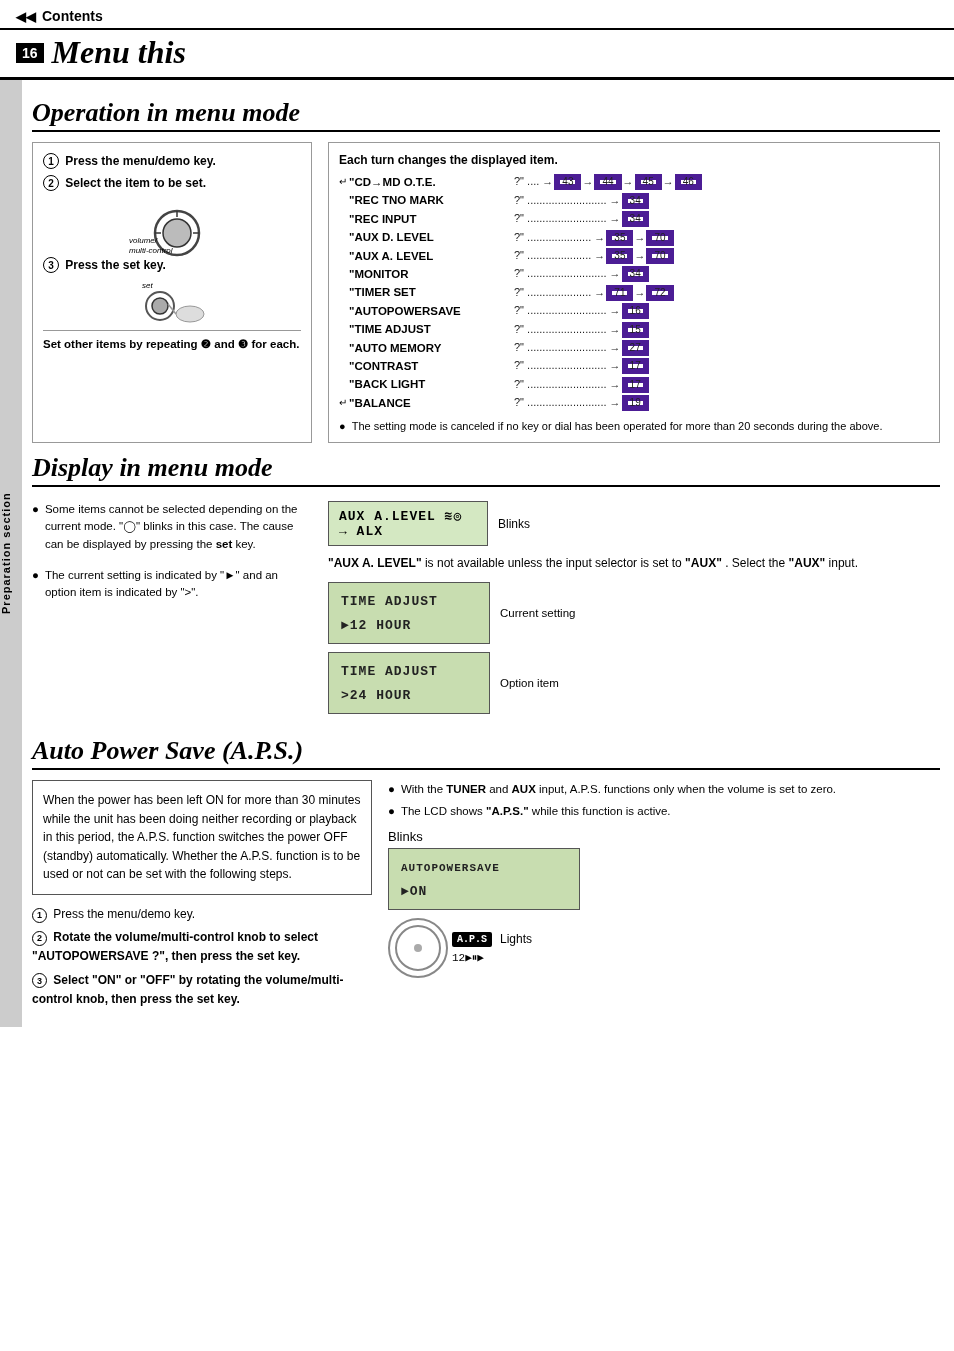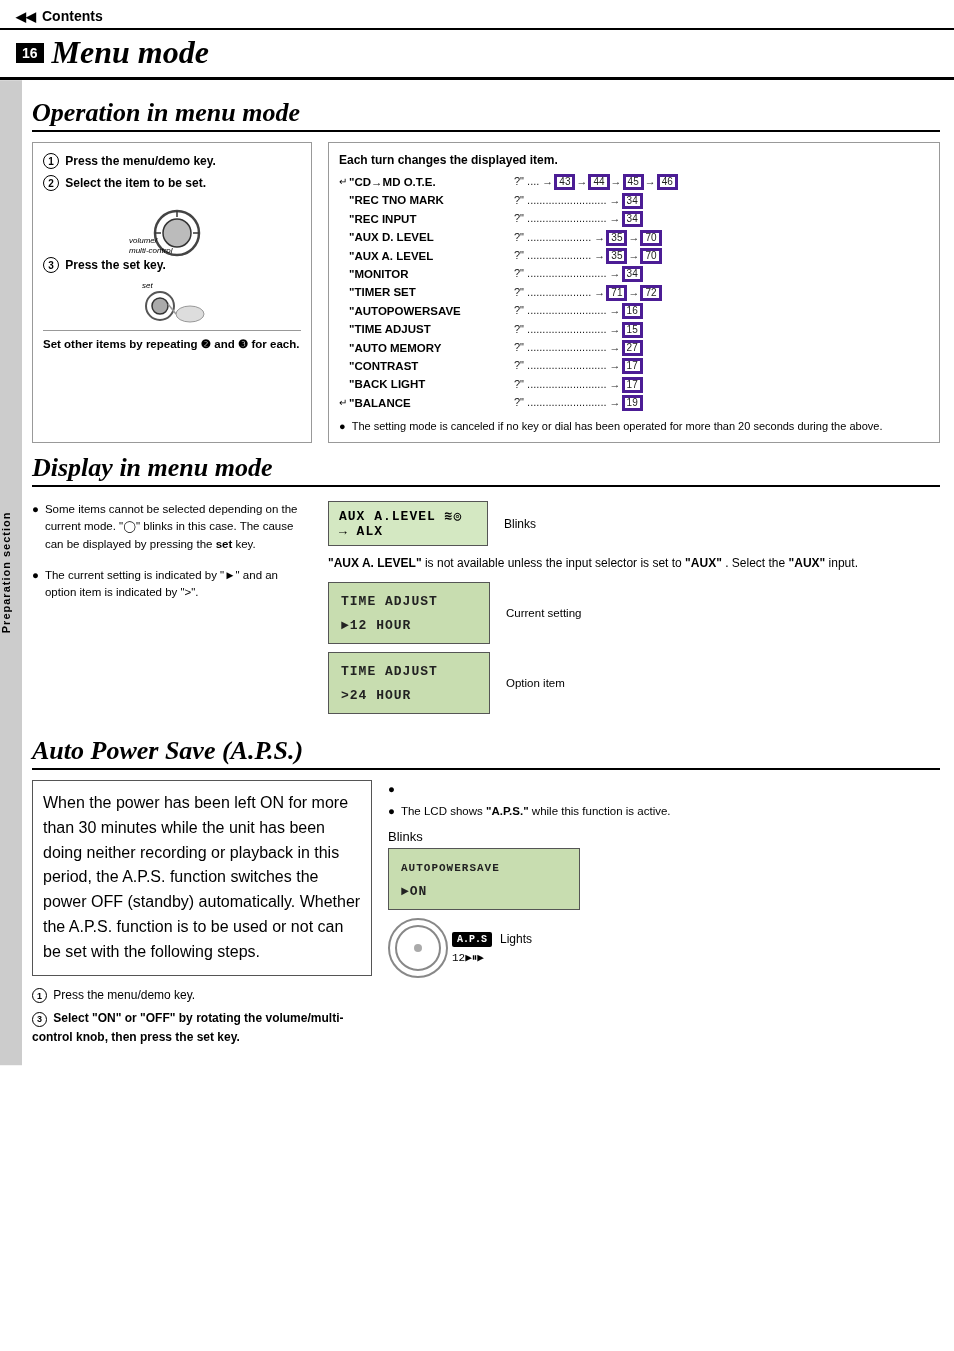--- a/index.html
+++ b/index.html
@@ -145,21 +145,21 @@
       flex-shrink: 0;
     }
     .turn-row .item-val {
       font-size: 11px;
       color: #222;
     }
     .box-num {
       display: inline-flex;
       align-items: center;
       justify-content: center;
-      border: 3px solid #4c1d95;
+      border: 6px solid #4c1d95;
       min-width: 18px;
       height: 16px;
       font-size: 10px;
       padding: 0 2px;
       margin: 0 1px;
     }
 
     .note-text {
       font-size: 11px;
       margin-top: 8px;
@@ -200,21 +200,21 @@
       font-size: 13px;
       font-weight: bold;
       padding: 6px 10px;
       display: inline-block;
       letter-spacing: 1px;
       min-width: 160px;
     }
     .lcd-row {
       display: flex;
       align-items: center;
-      gap: 16px;
+      gap: 10px;
       margin-bottom: 8px;
     }
     .lcd-label {
       font-size: 11.5px;
     }
     .blinks-label {
       font-size: 12px;
     }
 
     .aux-note {
@@ -235,21 +235,21 @@
       width: 340px;
       flex-shrink: 0;
     }
     .aps-right {
       flex: 1;
     }
 
     .aps-warning-box {
       border: 1px solid #555;
       padding: 10px;
-      font-size: 16px;
+      font-size: 12px;
       line-height: 1.55;
       margin-bottom: 10px;
     }
     .aps-step {
       font-size: 12px;
       line-height: 1.6;
       margin-bottom: 4px;
     }
     .aps-step .circled {
       display: inline-flex;
@@ -322,21 +322,21 @@
 </head>
 <body>
 
 <div class="header">
   <span class="header-back">◀◀</span>
   <span class="header-contents">Contents</span>
   <div style="flex:1;"></div>
 </div>
 <div style="display:flex; align-items:center; padding: 4px 16px 6px 16px; border-bottom: 3px solid #000;">
   <span class="page-number-box">16</span>
-  <span class="page-title">Menu mode</span>
+  <span class="page-title">Menu this</span>
 </div>
 
 <div class="page-wrapper">
 
   <div class="sidebar-label">Preparation section</div>
 
   <div class="main-content">
 
     <div class="section-title">Operation in menu mode</div>
 
@@ -548,29 +548,34 @@
 
         <div class="aps-left">
           <div class="aps-warning-box">
             <span>When the power has been left ON for more than 30 minutes while the unit has been doing neither recording or playback in this period, the A.P.S. function switches the power OFF (standby) automatically. Whether the A.P.S. function is to be used or not can be set with the following steps.</span>
           </div>
           <div class="aps-step">
             <span class="circled">1</span>
             <span>Press the menu/demo key.</span>
           </div>
           <div class="aps-step">
+            <span class="circled">2</span>
+            <strong>Rotate the volume/multi-control knob to select "AUTOPOWERSAVE  ?", then press the set key.</strong>
+          </div>
+          <div class="aps-step">
             <span class="circled">3</span>
             <strong>Select "ON" or "OFF" by rotating the volume/multi-control knob, then press the set key.</strong>
           </div>
         </div>
 
         <div class="aps-right">
           <div class="aps-notes">
             <div class="aps-note-item">
               <span class="bullet">●</span>
+              <span>With the <strong>TUNER</strong> and <strong>AUX</strong> input, A.P.S. functions only when the volume is set to zero.</span>
             </div>
             <div class="aps-note-item">
               <span class="bullet">●</span>
               <span>The LCD shows <strong>"A.P.S."</strong> while this function is active.</span>
             </div>
           </div>
 
           <div class="aps-lcd-section">
             <div class="blinks-row">
               <span>Blinks</span>

